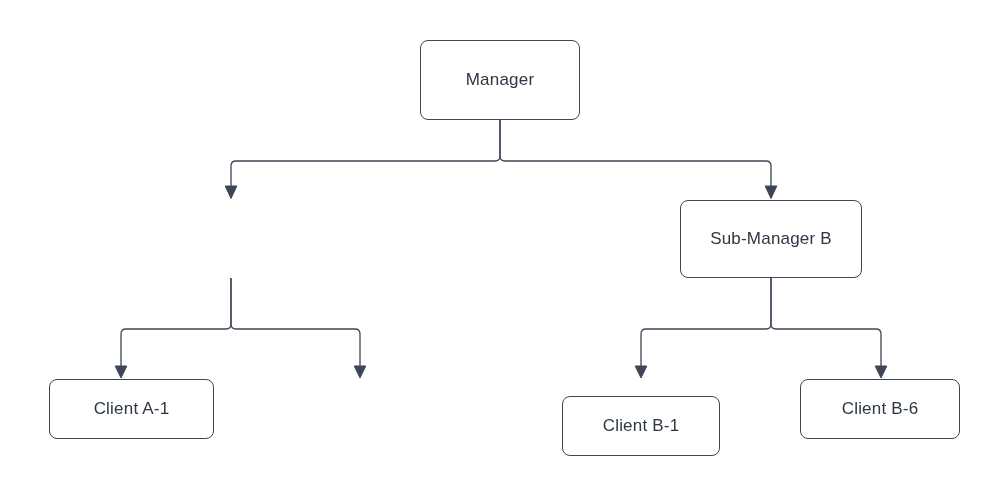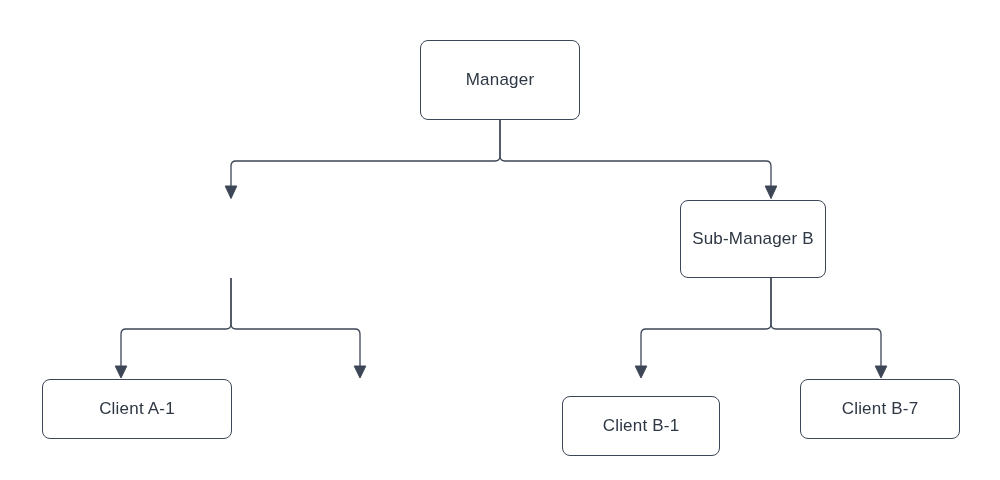--- a/index.html
+++ b/index.html
@@ -44,22 +44,22 @@
     display: flex;
     align-items: center;
     justify-content: center;
     color: #2e3744;
     font-size: 17px;
     letter-spacing: 0.2px;
     cursor: default;
   }
   .node-manager   { left: 420px; top: 40px;  width: 160px; height: 80px; }
   .node-sub-a     { left: 140px; top: 200px; width: 182px; height: 78px; }
-  .node-sub-b     { left: 680px; top: 200px; width: 146px; height: 78px; }
-  .node-client-a1 { left: 42px;  top: 379px; width: 190px; height: 60px; }
+  .node-sub-b     { left: 680px; top: 200px; width: 182px; height: 78px; }
+  .node-client-a1 { left: 49px;  top: 379px; width: 165px; height: 60px; }
   .node-client-a2 { left: 280px; top: 379px; width: 160px; height: 60px; }
   .node-client-b1 { left: 562px; top: 396px; width: 158px; height: 60px; }
   .node-client-b2 { left: 800px; top: 379px; width: 160px; height: 60px; }
 </style>
 </head>
 <body>
 
 <div class="canvas">
 
   <svg class="edges-svg" viewBox="0 0 1000 480" xmlns="http://www.w3.org/2000/svg">
@@ -107,16 +107,16 @@
   <div class="node node-client-a1">
     <span>Client A-1</span>
   </div>
 
 
   <div class="node node-client-b1">
     <span>Client B-1</span>
   </div>
 
   <div class="node node-client-b2">
-    <span>Client B-7</span>
+    <span>Client B-6</span>
   </div>
 
 </div>
 
 </body></html>

